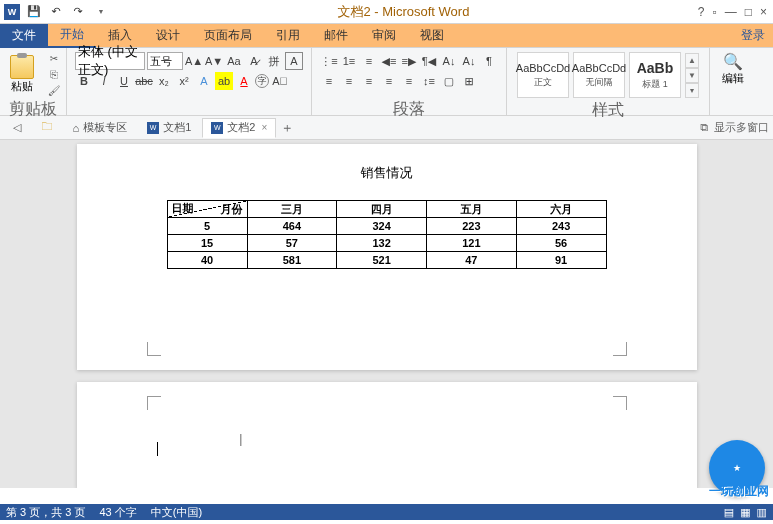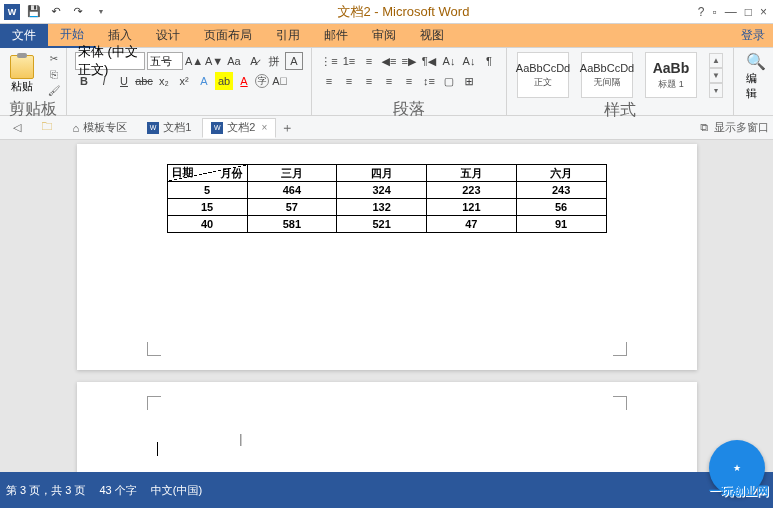--- a/index.html
+++ b/index.html
@@ -23,21 +23,21 @@
 .paste-icon{width:24px;height:24px;background:linear-gradient(#fde9a8,#f5c95f);border:1px solid #d4a01f;border-radius:2px;position:relative}
 .paste-icon::before{content:"";position:absolute;top:-3px;left:6px;width:10px;height:5px;background:#999;border-radius:2px}
 .mini-btns{display:flex;flex-direction:column;gap:2px;margin-left:4px}
 .mini-btn{width:16px;height:14px;font-size:10px;color:#555;display:flex;align-items:center;justify-content:center}
 .font-row{display:flex;align-items:center;gap:2px;margin-bottom:2px}
 .font-name{width:70px;height:18px;border:1px solid #ababab;background:#fff;font-size:13px;padding:0 2px;display:flex;align-items:center}
 .font-size{width:36px;height:18px;border:1px solid #ababab;background:#fff;font-size:11px;padding:0 2px;display:flex;align-items:center}
 .rb{width:18px;height:18px;display:flex;align-items:center;justify-content:center;font-size:11px;color:#444}
 .font-block{display:flex;flex-direction:column;padding:2px 4px}
 .para-block{display:flex;flex-direction:column;padding:2px 4px}
-.style-block{display:flex;align-items:flex-end;gap:12px;padding:2px 6px}
+.style-block{display:flex;align-items:flex-end;gap:4px;padding:2px 6px}
 .style-item{width:52px;height:46px;border:1px solid #d4d4d4;background:#fff;display:flex;flex-direction:column;align-items:center;justify-content:center;font-size:9px}
 .style-preview{font-size:11px;color:#333}
 .style-preview.big{font-size:14px;font-weight:bold}
 .style-name{font-size:9px;color:#555;margin-top:2px}
 .scroll-arrows{display:flex;flex-direction:column;width:14px}
 .scroll-arrows div{height:15px;border:1px solid #d4d4d4;font-size:8px;display:flex;align-items:center;justify-content:center;color:#666}
 .edit-block{display:flex;flex-direction:column;align-items:center;padding:2px 8px}
 .edit-icon{font-size:16px;color:#2b579a}
 .doc-tabs{height:24px;background:#f5f6f7;border-bottom:1px solid #d4d4d4;display:flex;align-items:center;padding:0 4px;gap:2px}
 .doc-tab{height:20px;padding:0 8px;display:flex;align-items:center;gap:4px;font-size:11px;color:#555;border:1px solid transparent}
@@ -55,21 +55,21 @@
 .diag-cell::after{content:"";position:absolute;top:0;left:0;width:100%;height:100%;background:linear-gradient(to bottom right,transparent 49%,#000 49%,#000 51%,transparent 51%)}
 .diag-left{position:absolute;bottom:1px;left:4px;font-size:11px}
 .diag-right{position:absolute;top:1px;right:4px;font-size:11px}
 .corner{position:absolute;width:14px;height:14px;border-color:#999}
 .corner.tl{top:14px;left:70px;border-left:1px solid #999;border-top:1px solid #999}
 .corner.tr{top:14px;right:70px;border-right:1px solid #999;border-top:1px solid #999}
 .corner.bl{bottom:14px;left:70px;border-left:1px solid #999;border-bottom:1px solid #999}
 .corner.br{bottom:14px;right:70px;border-right:1px solid #999;border-bottom:1px solid #999}
 .cursor{width:1px;height:14px;background:#000;margin-top:10px}
 .text-cursor{position:absolute;left:162px;top:50px;font-size:16px;color:#999}
-.statusbar{position:absolute;bottom:16px;left:0;right:0;height:36px;background:#2b579a;color:#fff;display:flex;align-items:center;font-size:11px;padding:0 6px;gap:14px}
+.statusbar{position:absolute;bottom:4px;left:0;right:0;height:16px;background:#2b579a;color:#fff;display:flex;align-items:center;font-size:11px;padding:0 6px;gap:14px}
 .status-right{margin-left:auto;display:flex;align-items:center;gap:6px}
 .watermark{position:absolute;right:8px;bottom:28px;width:56px;height:56px;border-radius:50%;background:#1e88e5;color:#fff;display:flex;align-items:center;justify-content:center;font-size:9px;text-align:center;box-shadow:0 2px 4px rgba(0,0,0,0.3)}
 .watermark-text{position:absolute;right:4px;bottom:24px;font-size:12px;font-weight:bold;color:#1e88e5;text-shadow:1px 1px #fff}
 .close-x{color:#888;font-size:10px;margin-left:2px}
 .plus-tab{width:18px;height:18px;display:flex;align-items:center;justify-content:center;color:#666;font-size:13px}
 .dd{font-size:7px;color:#666;margin-left:1px}
 </style>
 </head>
 <body>
 
@@ -225,20 +225,21 @@
     </div>
   <div class="plus-tab">＋</div>
   <div class="doc-tabs-right">
     <span>⧉</span>
     <span>显示多窗口</span>
   </div>
 </div>
 
 <div class="workspace">
   <div class="page page1">
+    <div class="doc-title">销售情况</div>
     <table class="data">
       <tbody>
           <tr>
         <th class="diag-cell">
           <span class="diag-left">日期</span>
           <span class="diag-right">月份</span>
         </th>
         <th>三月</th>
         <th>四月</th>
         <th>五月</th>

